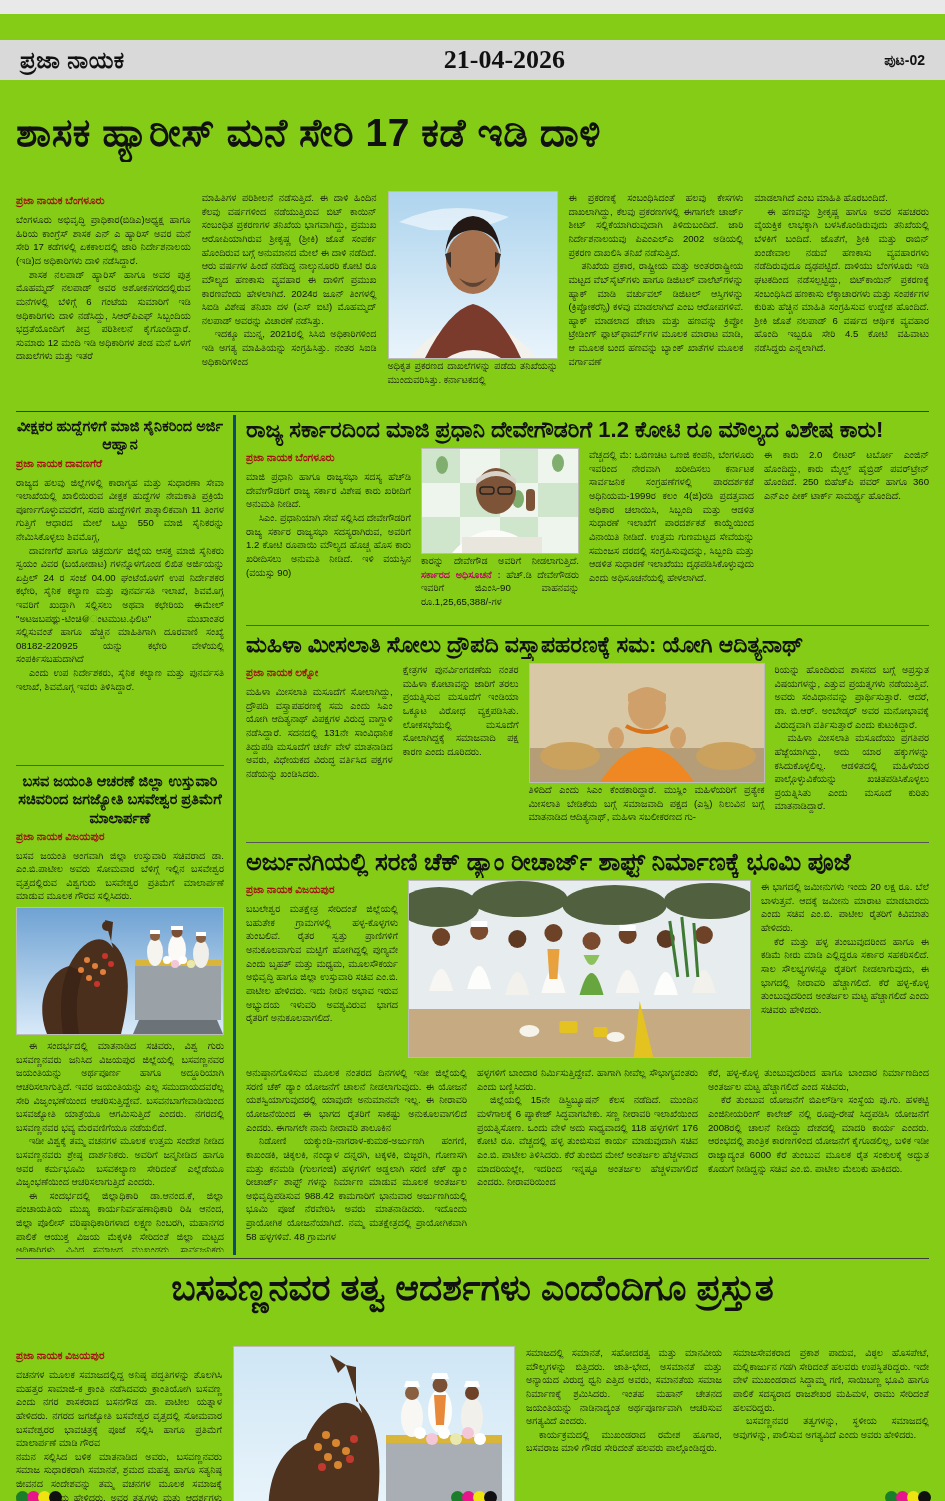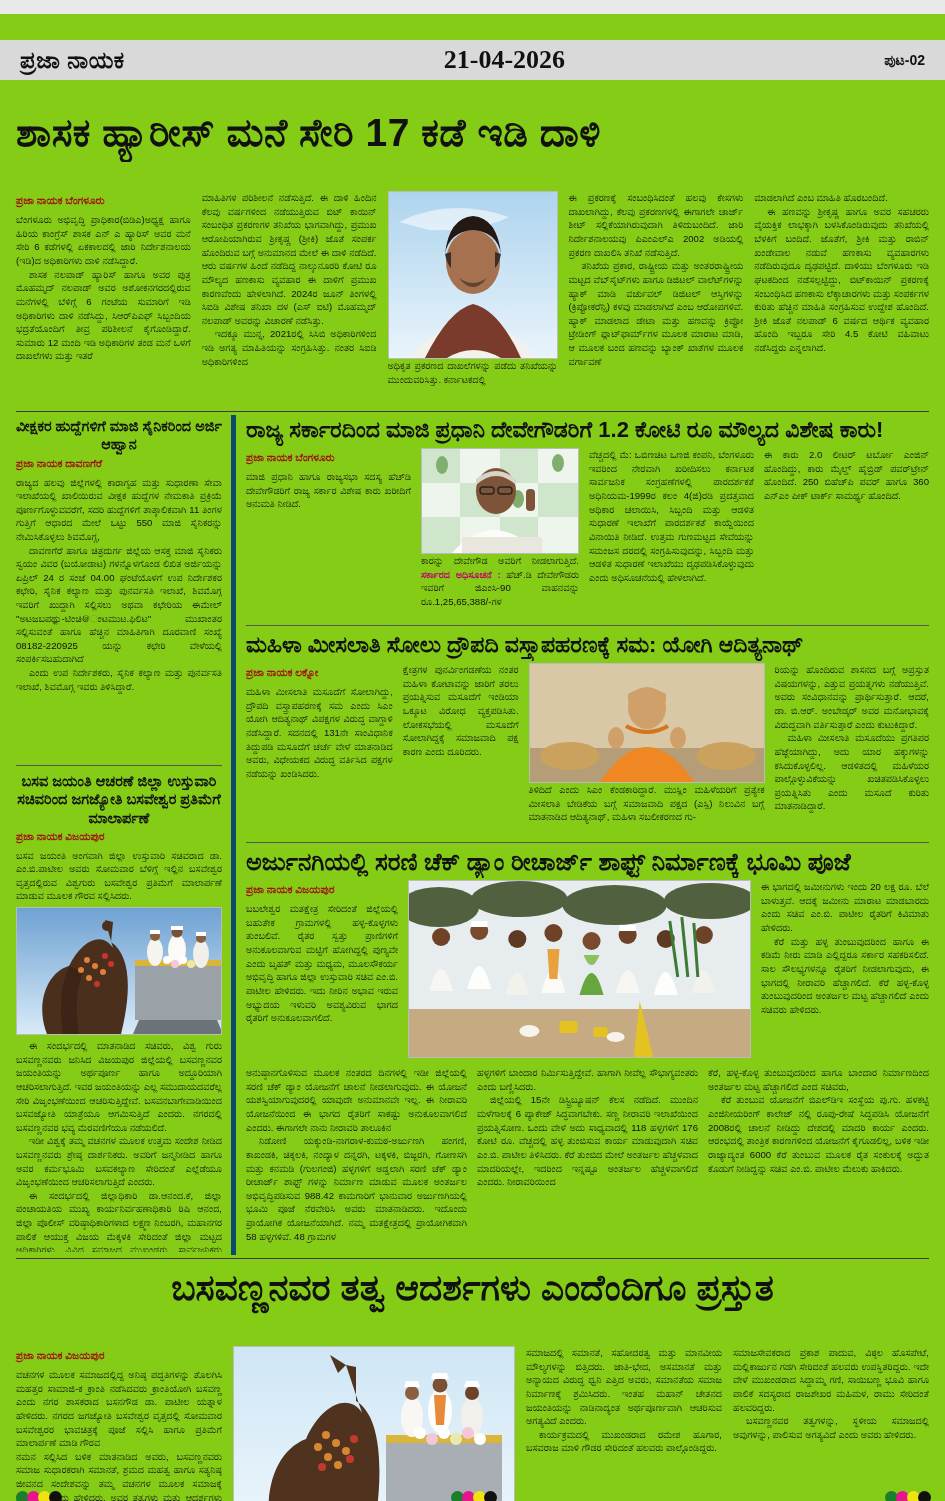--- a/index.html
+++ b/index.html
@@ -24,21 +24,21 @@
   p.bt{margin:0;font-size:9.6px;line-height:1.42;text-align:justify;}
   p.ind{text-indent:13px;}
   .subhead{color:#c1006a;font-weight:bold;}
   
   .lead-cols{display:flex;gap:11px;padding:3px 16px 0;height:220px;overflow:hidden;box-sizing:border-box;}
   .lcol{flex:1;min-width:0;}
   .lcol.photo-col{flex:0 0 170px;}
   .rule{border:0;border-top:1.6px solid #3a3a3a;margin:3px 16px;}
   .rule-in{border:0;border-top:1.2px solid #555;margin:4px 0;}
   .main-row{display:flex;padding:0 16px;height:840px;overflow:hidden;box-sizing:border-box;}
-  .rail{width:220px;flex:0 0 220px;border-right:5px solid #0c4a6e;padding-right:9px;box-sizing:border-box;}
+  .rail{width:220px;flex:0 0 220px;border-right:3px solid #0c4a6e;padding-right:9px;box-sizing:border-box;}
   .mainarea{flex:1;min-width:0;padding-left:10px;}
   .rail-story1{height:346px;overflow:hidden;}
   .rail-story2{height:482px;overflow:hidden;}
   .story-block{overflow:hidden;}
   .st-car{height:206px;}
   .st-yogi{height:208px;}
   .st-dam{height:410px;}
   .cols{display:flex;gap:10px;overflow:hidden;}
   .car-cols{height:168px;}
   .yogi-cols{height:172px;}
@@ -68,21 +68,21 @@
     <span class="paper-name">ಪ್ರಜಾ ನಾಯಕ</span>
     <span class="mast-date">21-04-2026</span>
     <span class="page-label">ಪುಟ-02</span>
   </header>
 
   <h1 class="lead-headline">ಶಾಸಕ ಹ್ಯಾರೀಸ್ ಮನೆ ಸೇರಿ 17 ಕಡೆ ಇಡಿ ದಾಳಿ</h1>
 
   <section class="lead-cols">
     <div class="lcol">
       <div class="dateline">ಪ್ರಜಾ ನಾಯಕ ಬೆಂಗಳೂರು</div>
-      <p class="bt">ಬೆಂಗಳೂರು ಅಭಿವೃದ್ಧಿ ಪ್ರಾಧಿಕಾರ(ಬಿಡಿಎ)ಅಧ್ಯಕ್ಷ ಹಾಗೂ ಹಿರಿಯ ಕಾಂಗ್ರೆಸ್ ಶಾಸಕ ಎನ್ ಎ ಹ್ಯಾರಿಸ್ ಅವರ ಮನೆ ಸೇರಿ 6 ಕಡೆಗಳಲ್ಲಿ ಏಕಕಾಲದಲ್ಲಿ ಜಾರಿ ನಿರ್ದೇಶನಾಲಯ (ಇಡಿ)ದ ಅಧಿಕಾರಿಗಳು ದಾಳಿ ನಡೆಸಿದ್ದಾರೆ.</p>
+      <p class="bt">ಬೆಂಗಳೂರು ಅಭಿವೃದ್ಧಿ ಪ್ರಾಧಿಕಾರ(ಬಿಡಿಎ)ಅಧ್ಯಕ್ಷ ಹಾಗೂ ಹಿರಿಯ ಕಾಂಗ್ರೆಸ್ ಶಾಸಕ ಎನ್ ಎ ಹ್ಯಾರಿಸ್ ಅವರ ಮನೆ ಸೇರಿ 17 ಕಡೆಗಳಲ್ಲಿ ಏಕಕಾಲದಲ್ಲಿ ಜಾರಿ ನಿರ್ದೇಶನಾಲಯ (ಇಡಿ)ದ ಅಧಿಕಾರಿಗಳು ದಾಳಿ ನಡೆಸಿದ್ದಾರೆ.</p>
       <p class="bt ind">ಶಾಸಕ ನಲಪಾಡ್ ಹ್ಯಾರಿಸ್ ಹಾಗೂ ಅವರ ಪುತ್ರ ಮೊಹಮ್ಮದ್ ನಲಪಾಡ್ ಅವರ ಅಶೋಕನಗರದಲ್ಲಿರುವ ಮನೆಗಳಲ್ಲಿ ಬೆಳಿಗ್ಗೆ 6 ಗಂಟೆಯ ಸುಮಾರಿಗೆ ಇಡಿ ಅಧಿಕಾರಿಗಳು ದಾಳಿ ನಡೆಸಿದ್ದು, ಸಿಆರ್‌ಪಿಎಫ್ ಸಿಬ್ಬಂದಿಯ ಭದ್ರತೆಯೊಂದಿಗೆ ತೀವ್ರ ಪರಿಶೀಲನೆ ಕೈಗೊಂಡಿದ್ದಾರೆ. ಸುಮಾರು 12 ಮಂದಿ ಇಡಿ ಅಧಿಕಾರಿಗಳ ತಂಡ ಮನೆ ಒಳಗೆ ದಾಖಲೆಗಳು ಮತ್ತು ಇತರೆ</p>
     </div>
     <div class="lcol">
       <p class="bt">ಮಾಹಿತಿಗಳ ಪರಿಶೀಲನೆ ನಡೆಸುತ್ತಿದೆ. ಈ ದಾಳಿ ಹಿಂದಿನ ಕೆಲವು ವರ್ಷಗಳಿಂದ ನಡೆಯುತ್ತಿರುವ ಬಿಟ್ ಕಾಯಿನ್ ಸಂಬಂಧಿತ ಪ್ರಕರಣಗಳ ತನಿಖೆಯ ಭಾಗವಾಗಿದ್ದು, ಪ್ರಮುಖ ಆರೋಪಿಯಾಗಿರುವ ಶ್ರೀಕೃಷ್ಣ (ಶ್ರೀಕಿ) ಜೊತೆ ಸಂಪರ್ಕ ಹೊಂದಿರುವ ಬಗ್ಗೆ ಅನುಮಾನದ ಮೇಲೆ ಈ ದಾಳಿ ನಡೆದಿದೆ. ಆರು ವರ್ಷಗಳ ಹಿಂದೆ ನಡೆದಿದ್ದ ನಾಲ್ಕುನೂರರಿ ಕೋಟಿ ರೂ ಮೌಲ್ಯದ ಹಣಕಾಸು ವ್ಯವಹಾರ ಈ ದಾಳಿಗೆ ಪ್ರಮುಖ ಕಾರಣವೆಂದು ಹೇಳಲಾಗಿದೆ. 2024ರ ಜೂನ್ ತಿಂಗಳಲ್ಲಿ ಸಿಐಡಿ ವಿಶೇಷ ತನಿಖಾ ದಳ (ಎಸ್ ಐಟಿ) ಮೊಹಮ್ಮದ್ ನಲಪಾಡ್ ಅವರನ್ನು ವಿಚಾರಣೆ ನಡೆಸಿತ್ತು.</p>
       <p class="bt ind">ಇದಕ್ಕೂ ಮುನ್ನ, 2021ರಲ್ಲಿ ಸಿಸಿಬಿ ಅಧಿಕಾರಿಗಳಿಂದ ಇಡಿ ಅಗತ್ಯ ಮಾಹಿತಿಯನ್ನು ಸಂಗ್ರಹಿಸಿತ್ತು. ನಂತರ ಸಿಐಡಿ ಅಧಿಕಾರಿಗಳಿಂದ</p>
     </div>
     <div class="lcol photo-col">
       <div class="photo-frame">
         <svg width="168" height="166" viewBox="0 0 168 166">
           <defs>
@@ -188,20 +188,21 @@
     </aside>
 
     <div class="mainarea">
 
       <div class="story-block st-car">
         <h2 class="sec-headline">ರಾಜ್ಯ ಸರ್ಕಾರದಿಂದ ಮಾಜಿ ಪ್ರಧಾನಿ ದೇವೇಗೌಡರಿಗೆ 1.2 ಕೋಟಿ ರೂ ಮೌಲ್ಯದ ವಿಶೇಷ ಕಾರು!</h2>
         <div class="cols car-cols">
           <div class="c">
             <div class="dateline">ಪ್ರಜಾ ನಾಯಕ ಬೆಂಗಳೂರು</div>
             <p class="bt">ಮಾಜಿ ಪ್ರಧಾನಿ ಹಾಗೂ ರಾಜ್ಯಸಭಾ ಸದಸ್ಯ ಹೆಚ್‌ಡಿ ದೇವೇಗೌಡರಿಗೆ ರಾಜ್ಯ ಸರ್ಕಾರ ವಿಶೇಷ ಕಾರು ಖರೀದಿಗೆ ಅನುಮತಿ ನೀಡಿದೆ.</p>
+            <p class="bt ind">ಸಿಎಂ. ಪ್ರಧಾನಿಯಾಗಿ ಸೇವೆ ಸಲ್ಲಿಸಿದ ದೇವೇಗೌಡರಿಗೆ ರಾಜ್ಯ ಸರ್ಕಾರ ರಾಜ್ಯಸಭಾ ಸದಸ್ಯರಾಗಿರುವ, ಅವರಿಗೆ 1.2 ಕೋಟಿ ರೂಪಾಯಿ ಮೌಲ್ಯದ ಹೊಚ್ಚ ಹೊಸ ಕಾರು ಖರೀದಿಸಲು ಅನುಮತಿ ನೀಡಿದೆ. ಇಳಿ ವಯಸ್ಸಿನ (ವಯಸ್ಸು 90)</p>
           </div>
           <div class="c" style="flex:0 0 158px;">
             <div class="photo-frame">
               <svg width="156" height="104" viewBox="0 0 156 104">
                 <rect width="156" height="104" fill="#eef5ec"></rect>
                 <g fill="#cfe5cc">
                     <rect x="0" y="0" width="38" height="34"></rect>
                     <rect x="78" y="0" width="38" height="34"></rect>
                     <rect x="38" y="34" width="40" height="34"></rect>
                     <rect x="116" y="34" width="40" height="34"></rect>

